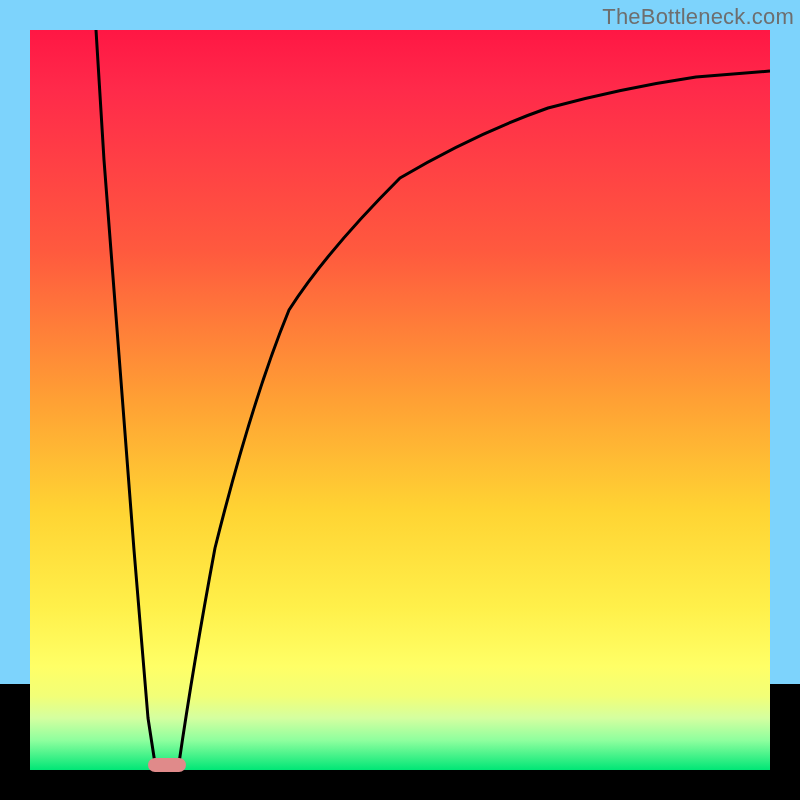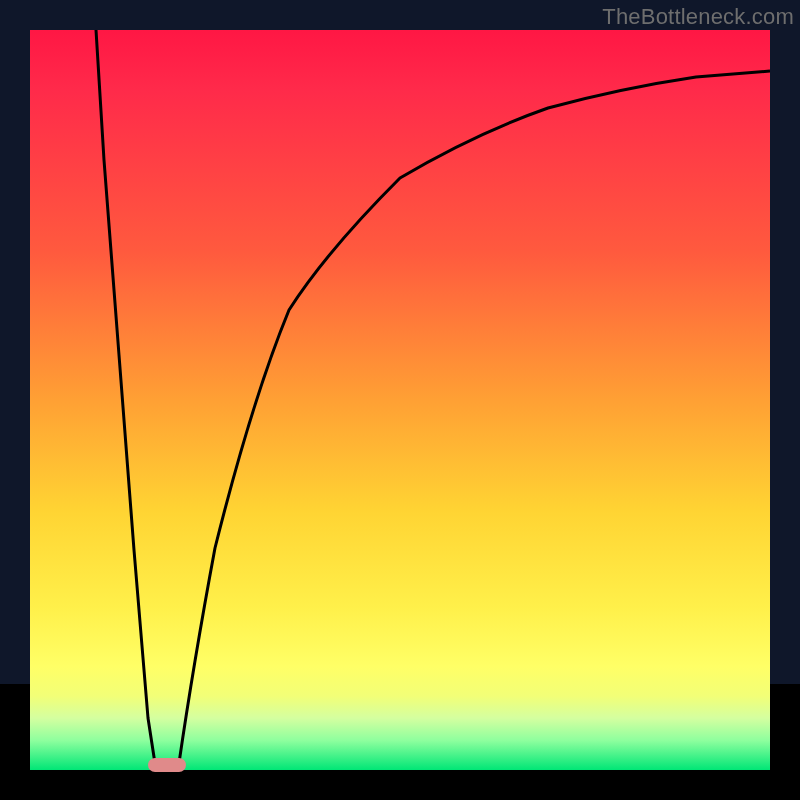--- a/index.html
+++ b/index.html
@@ -8,21 +8,21 @@
     width: 800px;
     height: 800px;
     overflow: hidden;
     background: #000;
     font-family: Arial, Helvetica, sans-serif;
   }
   .frame {
     position: relative;
     width: 800px;
     height: 684px;
-    background: #0f172a;
+    background: #7dd3fc;
   }
   .plot {
     position: absolute;
     left: 30px;
     top: 30px;
     width: 740px;
     height: 740px;
     
     background: linear-gradient(
       to bottom,

